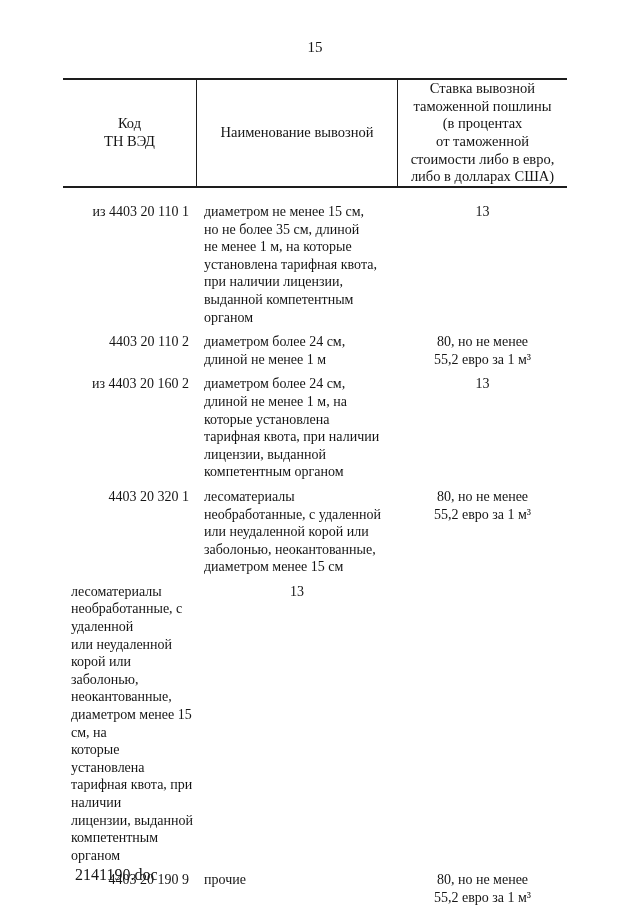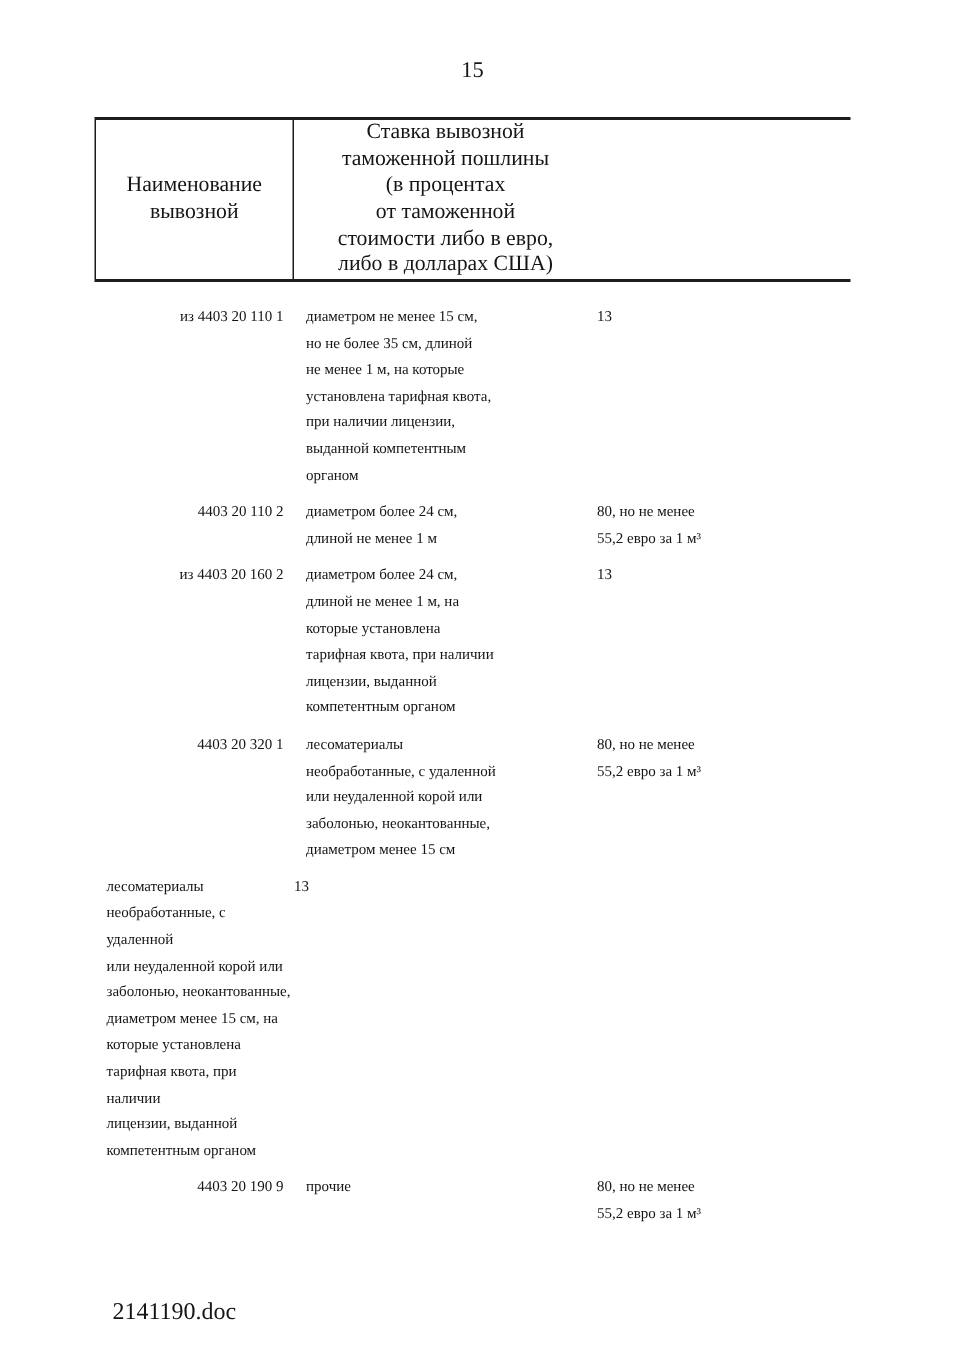--- a/index.html
+++ b/index.html
@@ -55,55 +55,57 @@
   }
   .tbody {
     padding-top: 15px;
   }
   .trow {
     display: grid;
     grid-template-columns: 133px 202px 169px;
     margin-bottom: 7px;
   }
   .cell {
-    font-size: 10px;
+    font-size: 14px;
     line-height: 17.6px;
     box-sizing: border-box;
   }
   .cell-code {
     text-align: right;
     padding-right: 7px;
     white-space: nowrap;
   }
   .cell-name {
     padding-left: 8px;
     white-space: pre-line;
   }
   .cell-rate {
-    text-align: left;
+    text-align: center;
     white-space: pre-line;
   }
   .doc-footer {
     position: absolute;
     left: 75px;
     top: 868px;
     font-size: 16px;
     line-height: 13px;
   }
 </style>
 </head>
 <body>
 
 <div class="page">
 
   <div class="page-number">15</div>
 
   <div class="tariff-table">
 
     <div class="thead">
+      <div class="th">Код
+ТН ВЭД</div>
       <div class="th th-mid">Наименование вывозной</div>
       <div class="th">Ставка вывозной
 таможенной пошлины
 (в процентах
 от таможенной
 стоимости либо в евро,
 либо в долларах США)</div>
     </div>
 
     <div class="tbody">

